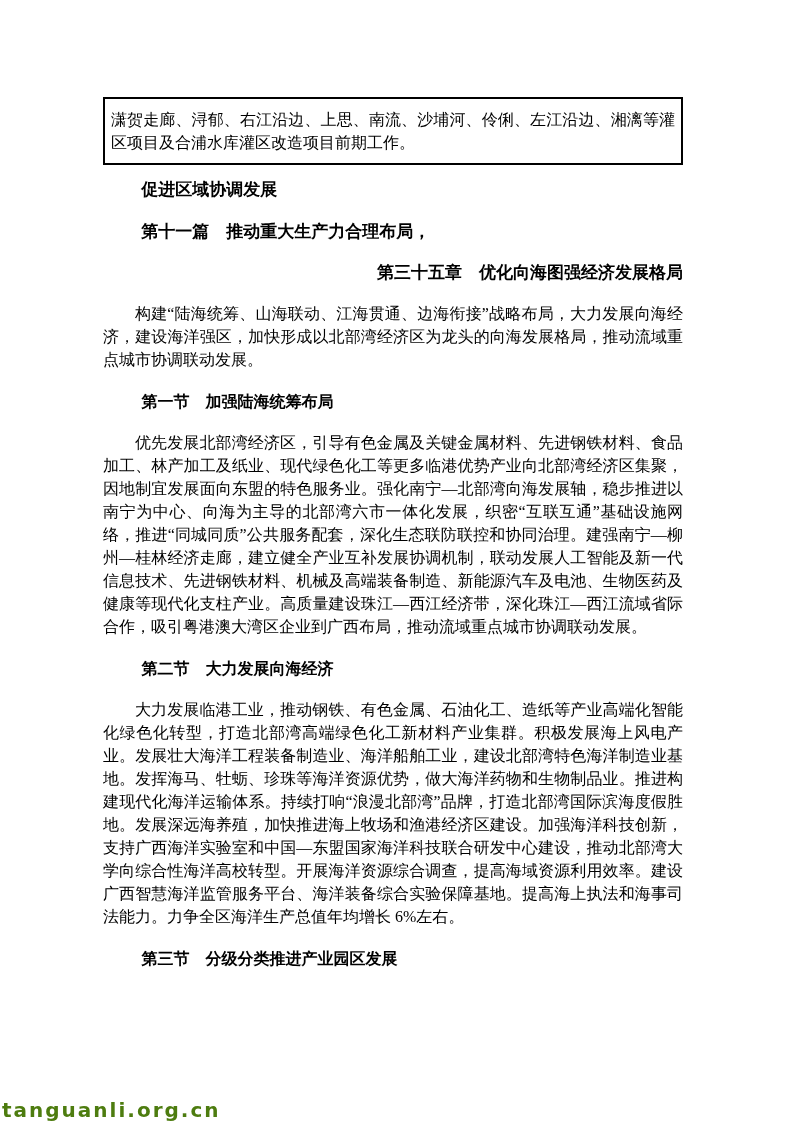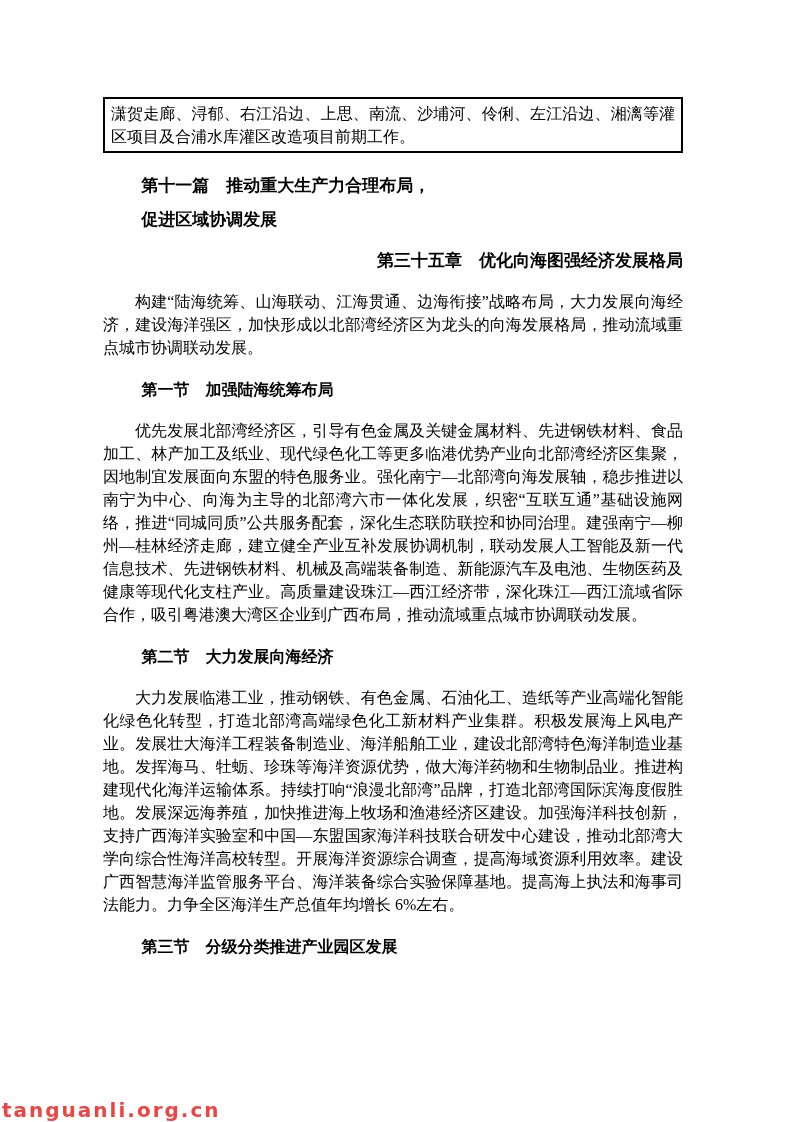--- a/index.html
+++ b/index.html
@@ -16,21 +16,21 @@
     color: #000000;
   }
   .page {
     position: absolute;
     left: 103px;
     top: 97px;
     width: 580px;
   }
   .framed-box {
     border: 2px solid #000000;
-    padding: 3px 6px;
+    padding: 9px 6px;
     font-size: 16px;
     line-height: 23px;
     text-align: justify;
     text-justify: inter-ideograph;
     box-sizing: border-box;
   }
   .part-heading {
     font-weight: bold;
     font-size: 17px;
     line-height: 19px;
@@ -67,34 +67,34 @@
     margin: 20px 0 0 0;
   }
   .watermark {
     position: absolute;
     left: 2px;
     bottom: 0px;
     font-family: "DejaVu Sans", "Liberation Sans", sans-serif;
     font-weight: bold;
     font-size: 20px;
     letter-spacing: 2px;
-    color: #ef4444;
+    color: #4d7c0f;
     user-select: none;
   }
 </style>
 </head>
 <body>
 
 <div class="page">
 
   <div class="framed-box">潇贺走廊、浔郁、右江沿边、上思、南流、沙埔河、伶俐、左江沿边、湘漓等灌区项目及合浦水库灌区改造项目前期工作。</div>
 
+  <div class="part-heading second-line">促进区域协调发展</div>
+
   <div class="part-heading">第十一篇　推动重大生产力合理布局，</div>
-
-  <div class="part-heading second-line">促进区域协调发展</div>
 
 
   <div class="chapter-heading">第三十五章　优化向海图强经济发展格局</div>
 
   <div class="para">构建“陆海统筹、山海联动、江海贯通、边海衔接”战略布局，大力发展向海经济，建设海洋强区，加快形成以北部湾经济区为龙头的向海发展格局，推动流域重点城市协调联动发展。</div>
 
   <div class="section-heading">第一节　加强陆海统筹布局</div>
 
   <div class="para">优先发展北部湾经济区，引导有色金属及关键金属材料、先进钢铁材料、食品加工、林产加工及纸业、现代绿色化工等更多临港优势产业向北部湾经济区集聚，因地制宜发展面向东盟的特色服务业。强化南宁—北部湾向海发展轴，稳步推进以南宁为中心、向海为主导的北部湾六市一体化发展，织密“互联互通”基础设施网络，推进“同城同质”公共服务配套，深化生态联防联控和协同治理。建强南宁—柳州—桂林经济走廊，建立健全产业互补发展协调机制，联动发展人工智能及新一代信息技术、先进钢铁材料、机械及高端装备制造、新能源汽车及电池、生物医药及健康等现代化支柱产业。高质量建设珠江—西江经济带，深化珠江—西江流域省际合作，吸引粤港澳大湾区企业到广西布局，推动流域重点城市协调联动发展。</div>
 

